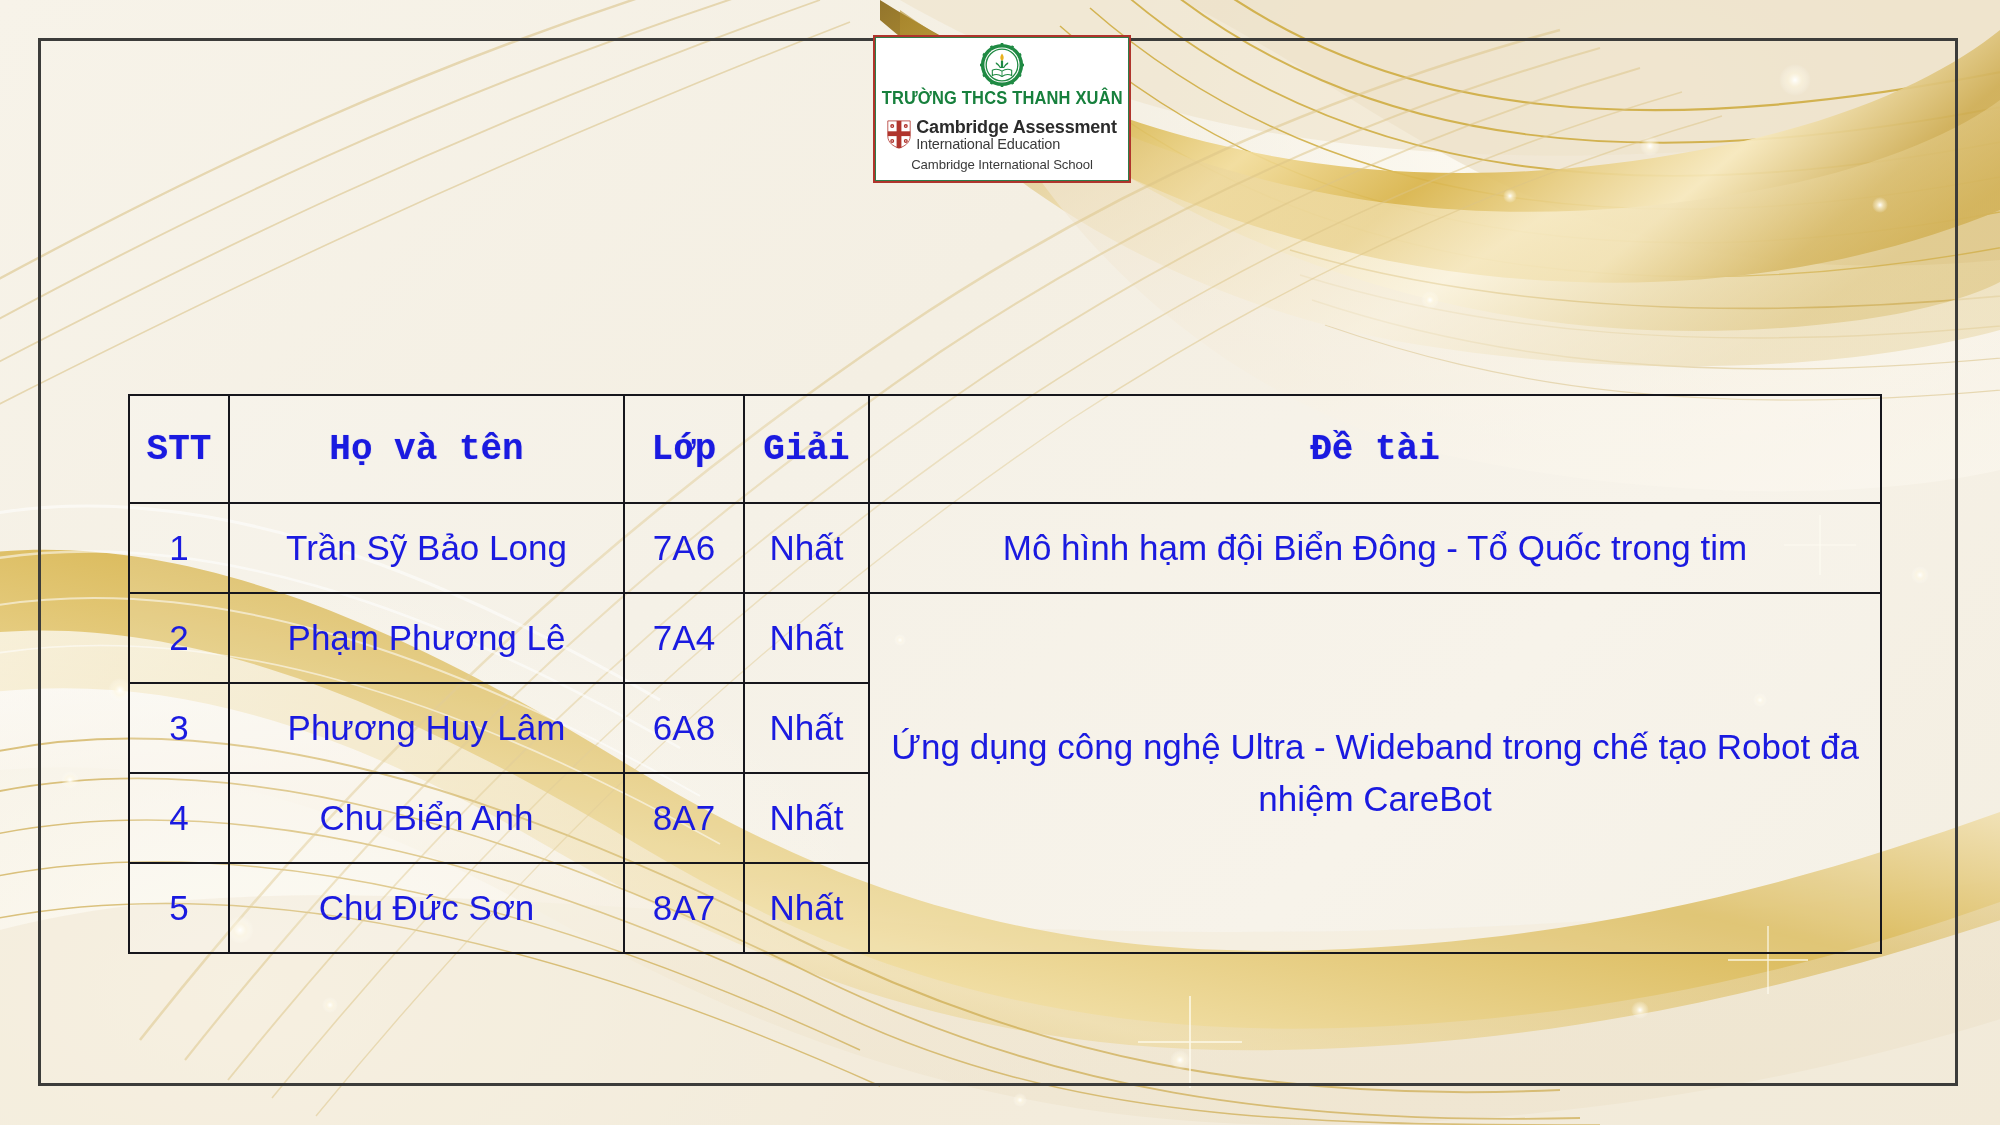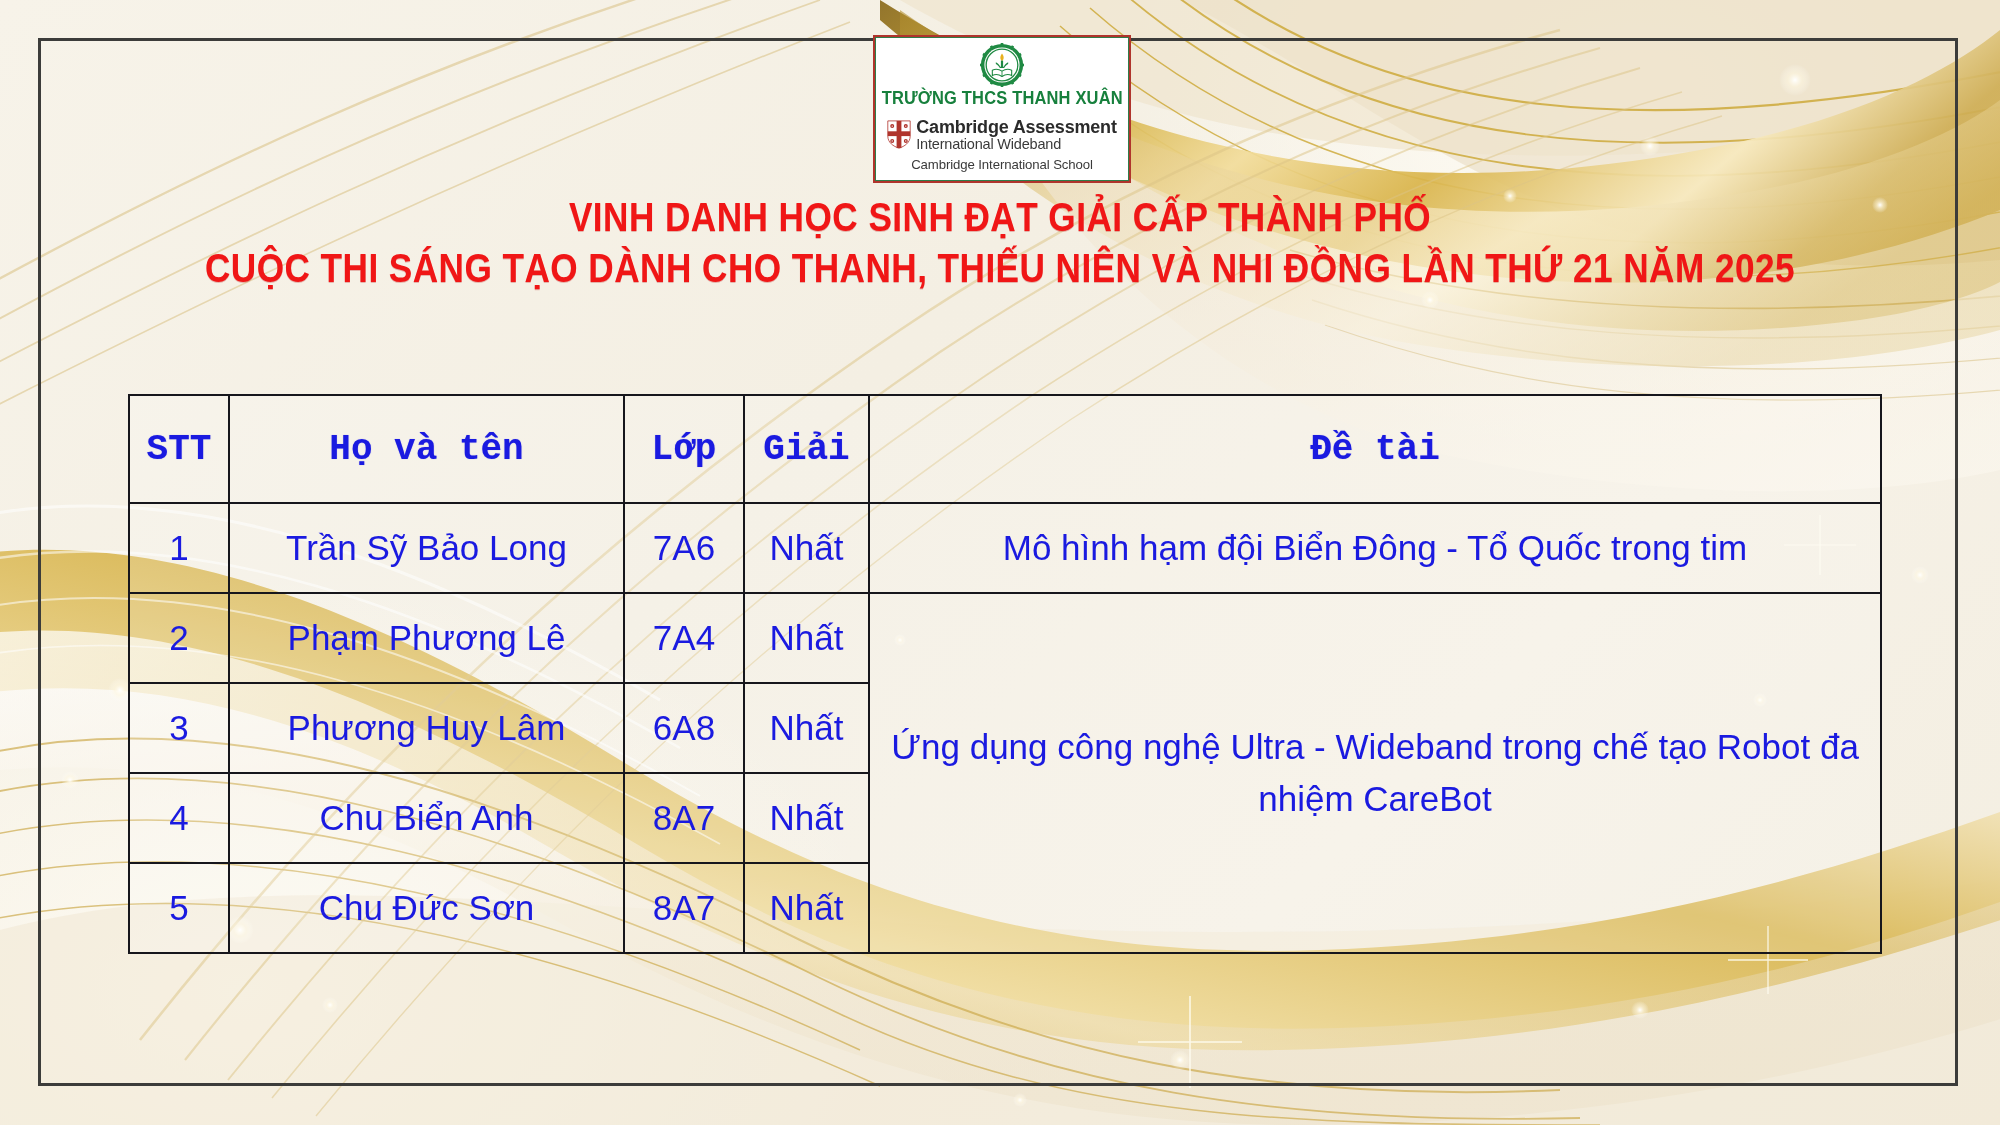--- a/index.html
+++ b/index.html
@@ -282,31 +282,27 @@
         </g>
         <g fill="#ffffff">
           <circle cx="13" cy="15" r="1.8"></circle>
           <circle cx="47" cy="15" r="1.8"></circle>
           <circle cx="13" cy="52" r="1.8"></circle>
           <circle cx="47" cy="52" r="1.8"></circle>
         </g>
       </svg>
       <div id="cam-text">
         <span class="l1">Cambridge Assessment</span>
-        <span class="l2">International Wideband</span>
+        <span class="l2">International Education</span>
       </div>
     </div>
 
     <div id="cam-sub">Cambridge International School</div>
   </div>
 
-  <div id="title-block">
-    <div id="title-1" class="title-line">VINH DANH HỌC SINH ĐẠT GIẢI CẤP THÀNH PHỐ</div>
-    <div id="title-2" class="title-line">CUỘC THI SÁNG TẠO DÀNH CHO THANH, THIẾU NIÊN VÀ NHI ĐỒNG LẦN THỨ 21 NĂM 2025</div>
-  </div>
 
   <table id="award-table">
     <colgroup>
       <col class="c-stt">
         <col class="c-name">
         <col class="c-class">
         <col class="c-prize">
         <col class="c-topic">
     </colgroup>
     <thead>

